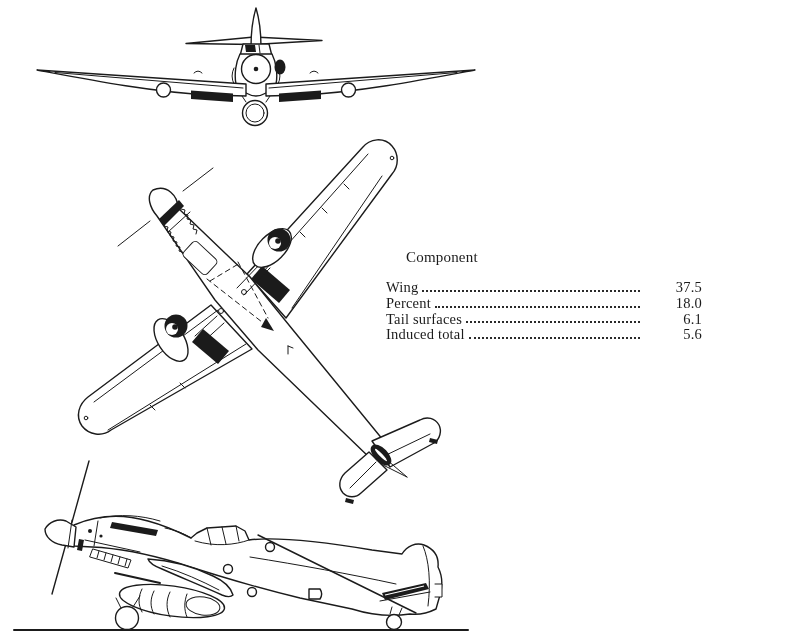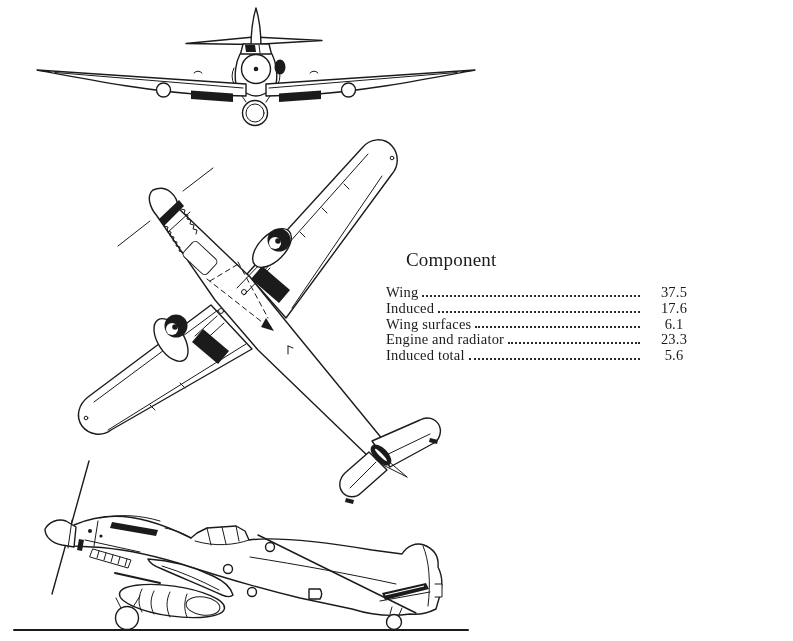--- a/index.html
+++ b/index.html
@@ -9,26 +9,26 @@
   .ink{stroke:#1b1b1b;fill:none;stroke-width:1.4;stroke-linecap:round;stroke-linejoin:round;}
   .thin{stroke-width:1.0;}
   .heavy{stroke-width:2.0;}
   .fw{fill:#ffffff;}
   .fk{fill:#1b1b1b;stroke:none;}
   .dash{stroke-dasharray:5 4;}
 
   .drag-table{position:absolute;left:386px;top:249px;width:402px;font-size:14.5px;
               letter-spacing:0.2px;}
   .dt-header{display:flex;justify-content:space-between;padding-left:20px;margin:0 2px 14px 0;
-             font-size:19px;}
+             font-size:15px;}
   .dt-row{display:flex;line-height:15.8px;}
   .dt-label{white-space:nowrap;}
   .dt-leader{flex:1;align-self:flex-end;height:0;border-bottom:2px dotted #2a2a2a;
              margin:0 6px 4px 4px;}
-  .dt-value{width:56px;text-align:center;margin-right:86px;white-space:nowrap;}
+  .dt-value{width:56px;text-align:right;margin-right:86px;white-space:nowrap;}
 </style>
 </head>
 <body>
 
 <div class="page">
 
   <svg class="drawing" width="793" height="641" viewBox="0 0 793 641">
 
     <g>
 
@@ -211,34 +211,29 @@
     <div class="dt-header">
       <span>Component</span>
     </div>
 
     <div class="dt-row">
       <span class="dt-label">Wing</span>
       <span class="dt-leader"></span>
       <span class="dt-value">37.5</span>
     </div>
     <div class="dt-row">
-      <span class="dt-label">Induced</span>
-      <span class="dt-leader"></span>
-      <span class="dt-value">17.6</span>
-    </div>
-    <div class="dt-row">
-      <span class="dt-label">Wing surfaces</span>
+      <span class="dt-label">Percent</span>
+      <span class="dt-leader"></span>
+      <span class="dt-value">18.0</span>
+    </div>
+    <div class="dt-row">
+      <span class="dt-label">Tail surfaces</span>
       <span class="dt-leader"></span>
       <span class="dt-value">6.1</span>
     </div>
     <div class="dt-row">
-      <span class="dt-label">Engine and radiator</span>
-      <span class="dt-leader"></span>
-      <span class="dt-value">23.3</span>
-    </div>
-    <div class="dt-row">
       <span class="dt-label">Induced total</span>
       <span class="dt-leader"></span>
       <span class="dt-value">5.6</span>
     </div>
   </div>
 
 </div>
 
 </body></html>

